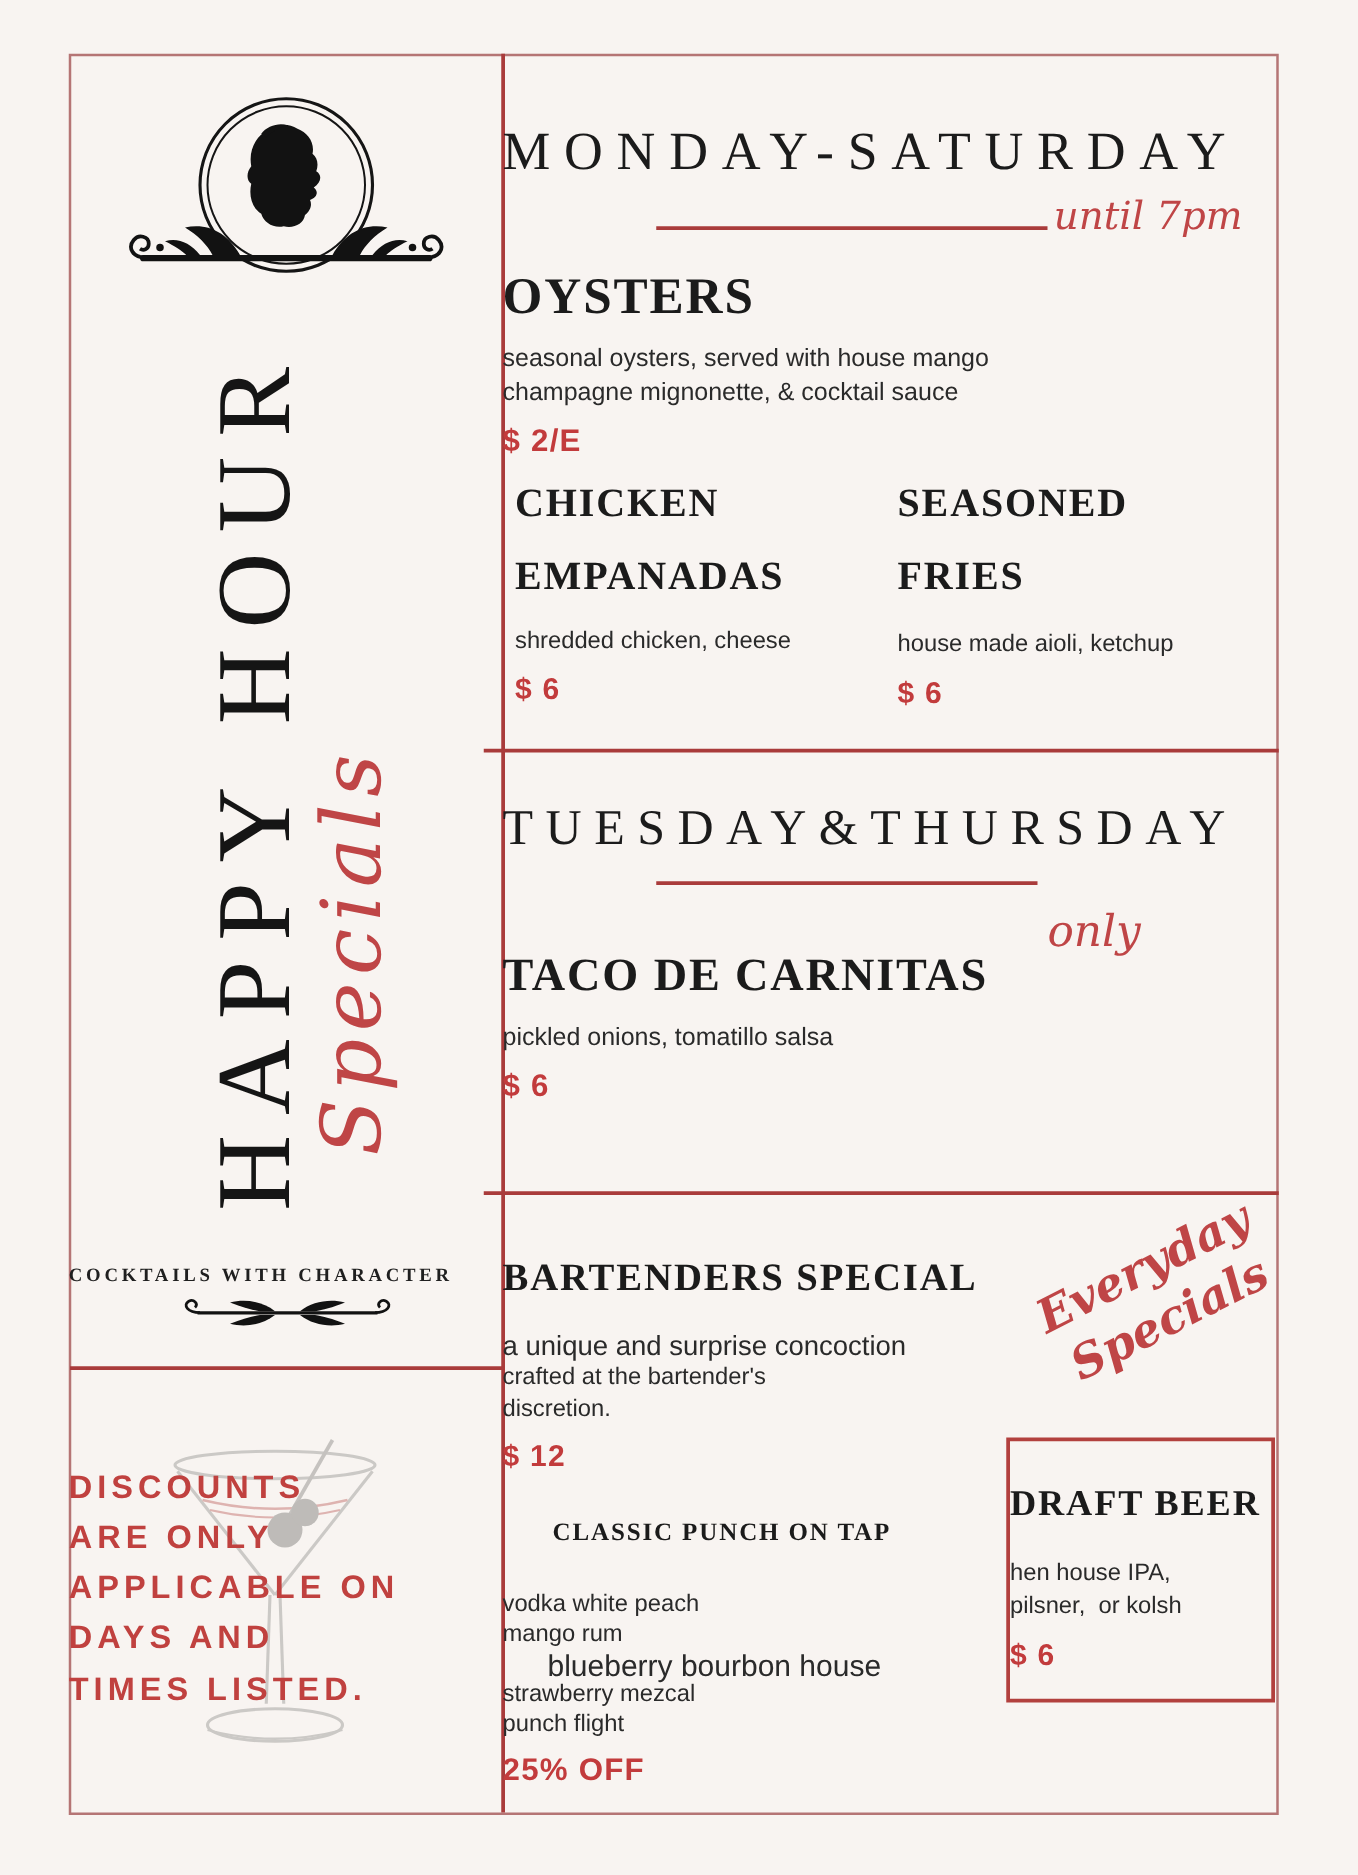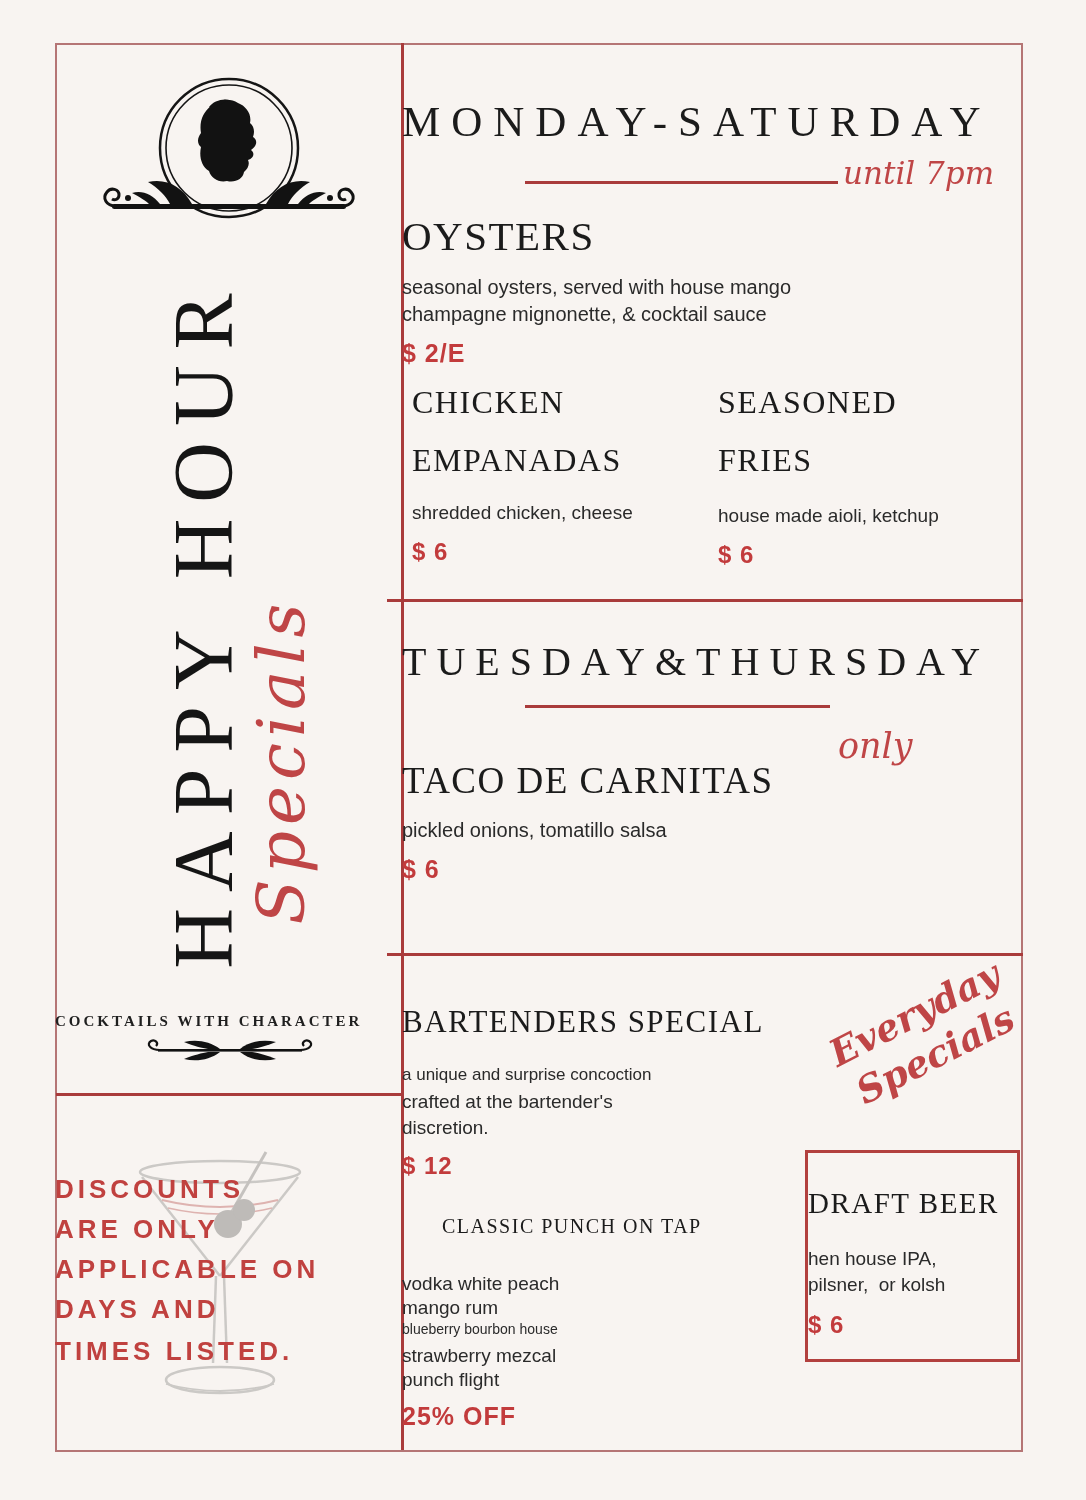--- a/index.html
+++ b/index.html
@@ -21,21 +21,21 @@
   .ctr{}
   
   .outer-border{left:55px;top:43px;width:964px;height:1405px;border:2px solid var(--border-red);}
   .vline{left:401px;top:43px;width:3px;height:1407px;background:var(--line-red);}
   .hline{height:3px;background:var(--line-red);}
   .hl1{left:387px;top:599px;width:636px;}
   .hl2{left:387px;top:953px;width:636px;}
   .hl3{left:56px;top:1093px;width:347px;}
   
   .day-title{font-family:"Liberation Serif",serif;font-weight:500;color:var(--ink);}
-  .serif-head{font-family:"Liberation Serif",serif;font-weight:400;letter-spacing:1.5px;color:var(--ink);}
+  .serif-head{font-family:"Liberation Serif",serif;font-weight:700;letter-spacing:1.5px;color:var(--ink);}
   .sans{font-family:"Liberation Sans",sans-serif;color:var(--body-ink);}
   .price{font-family:"Liberation Sans",sans-serif;font-weight:bold;color:var(--accent-red);letter-spacing:1px;}
   .script{font-family:"DejaVu Serif",serif;font-style:italic;color:var(--script-red);}
   .rule{height:2.5px;background:var(--line-red);}
   
   .v-title{
     left:-152px;top:567px;width:740px;height:112px;text-align:center;
     transform:rotate(-90deg);font-size:84px;letter-spacing:16px;
     font-family:"Liberation Serif",serif;color:#151515;white-space:nowrap;
   }
@@ -161,29 +161,29 @@
     <div class="abs ctr price" style="left:402px;top:857px;width:621px;font-size:25px;">$ 6</div>
   </div>
 
   <div>
     <div class="abs script everyday">
       <div>Everyday</div>
       <div>Specials</div>
     </div>
 
     <div class="abs ctr serif-head" style="left:402px;top:1006px;width:410px;font-size:31px;">BARTENDERS SPECIAL</div>
-    <div class="abs ctr sans" style="left:402px;top:1066px;width:410px;font-size:17px;">a unique and surprise concoction</div>
+    <div class="abs ctr sans" style="left:402px;top:1066px;width:410px;font-size:22px;">a unique and surprise concoction</div>
     <div class="abs ctr sans" style="left:402px;top:1092px;width:410px;font-size:19px;">crafted at the bartender's</div>
     <div class="abs ctr sans" style="left:402px;top:1118px;width:410px;font-size:19px;">discretion.</div>
     <div class="abs ctr price" style="left:402px;top:1154px;width:410px;font-size:24px;">$ 12</div>
 
     <div class="abs ctr serif-head" style="left:402px;top:1216px;width:410px;font-size:20px;margin-left:40px;">CLASSIC PUNCH ON TAP</div>
     <div class="abs ctr sans" style="left:402px;top:1274px;width:410px;font-size:19px;">vodka white peach</div>
     <div class="abs ctr sans" style="left:402px;top:1298px;width:410px;font-size:19px;">mango rum</div>
-    <div class="abs ctr sans" style="left:402px;top:1322px;width:410px;font-size:14px;">blueberry bourbon house</div>
+    <div class="abs ctr sans" style="left:402px;top:1322px;width:410px;font-size:24px;padding-left:36px;">blueberry bourbon house</div>
     <div class="abs ctr sans" style="left:402px;top:1346px;width:410px;font-size:19px;">strawberry mezcal</div>
     <div class="abs ctr sans" style="left:402px;top:1370px;width:410px;font-size:19px;">punch flight</div>
     <div class="abs ctr price" style="left:402px;top:1404px;width:410px;font-size:25px;">25% OFF</div>
 
     <div class="abs beer-box">
       <div class="abs ctr serif-head" style="left:0;top:36px;width:100%;font-size:29px;">DRAFT BEER</div>
       <div class="abs ctr sans" style="left:0;top:96px;width:100%;font-size:19px;">hen house IPA,</div>
       <div class="abs ctr sans" style="left:0;top:122px;width:100%;font-size:19px;white-space:pre;">pilsner,  or kolsh</div>
       <div class="abs ctr price" style="left:0;top:160px;width:100%;font-size:24px;">$ 6</div>
     </div>

